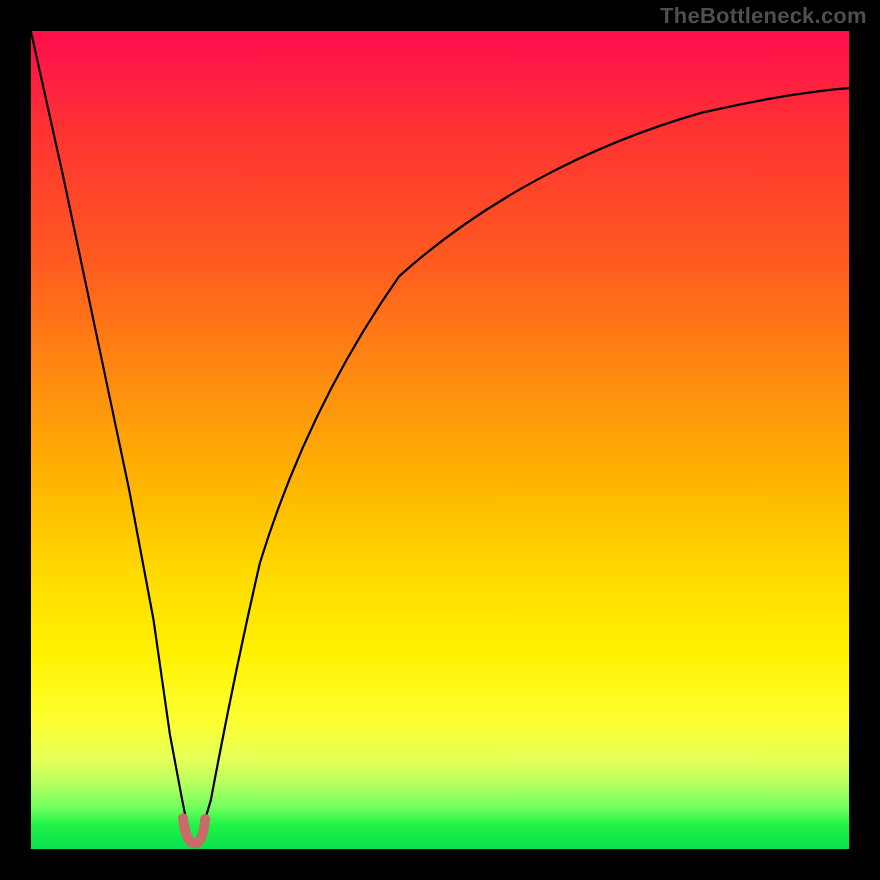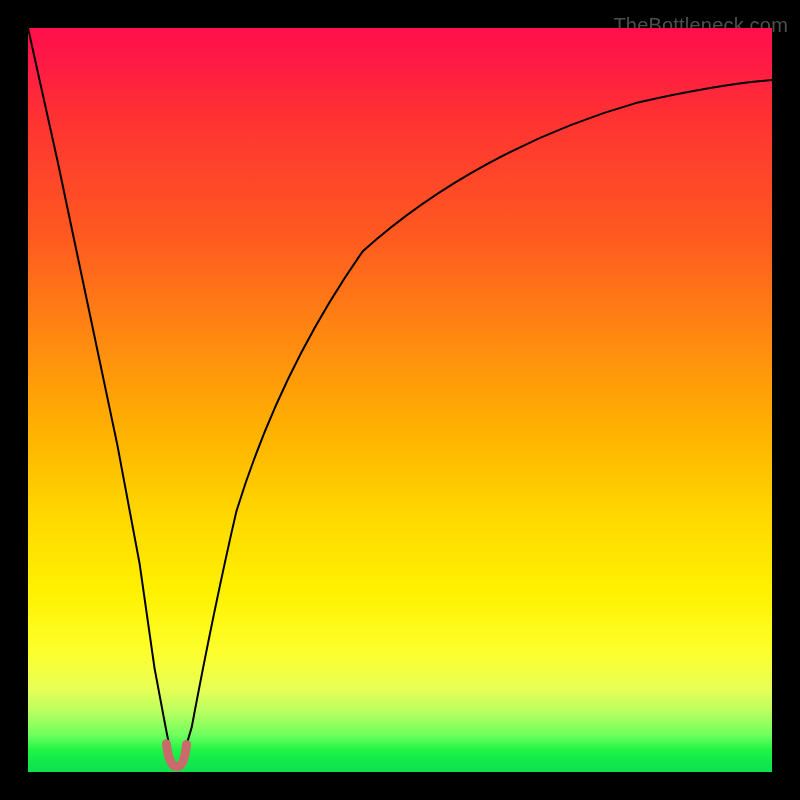--- a/index.html
+++ b/index.html
@@ -42,26 +42,26 @@
       #e6ff57 89%,
       #b6ff60 92%,
       #6fff5e 95%,
       #22f547 97%,
       #12e84a 98.5%,
       #0de24f 100%
     );
   }
   .watermark {
     position: absolute;
-    top: 14px;
+    top: 4px;
     right: 12px;
     color: #4f4f4f;
     font-size: 20px;
     letter-spacing: 0.2px;
-    font-weight: 400;
+    font-weight: 700;
     user-select: none;
   }
   svg.curve {
     position: absolute;
     inset: 0;
   }
 </style>
 </head>
 <body>
 

